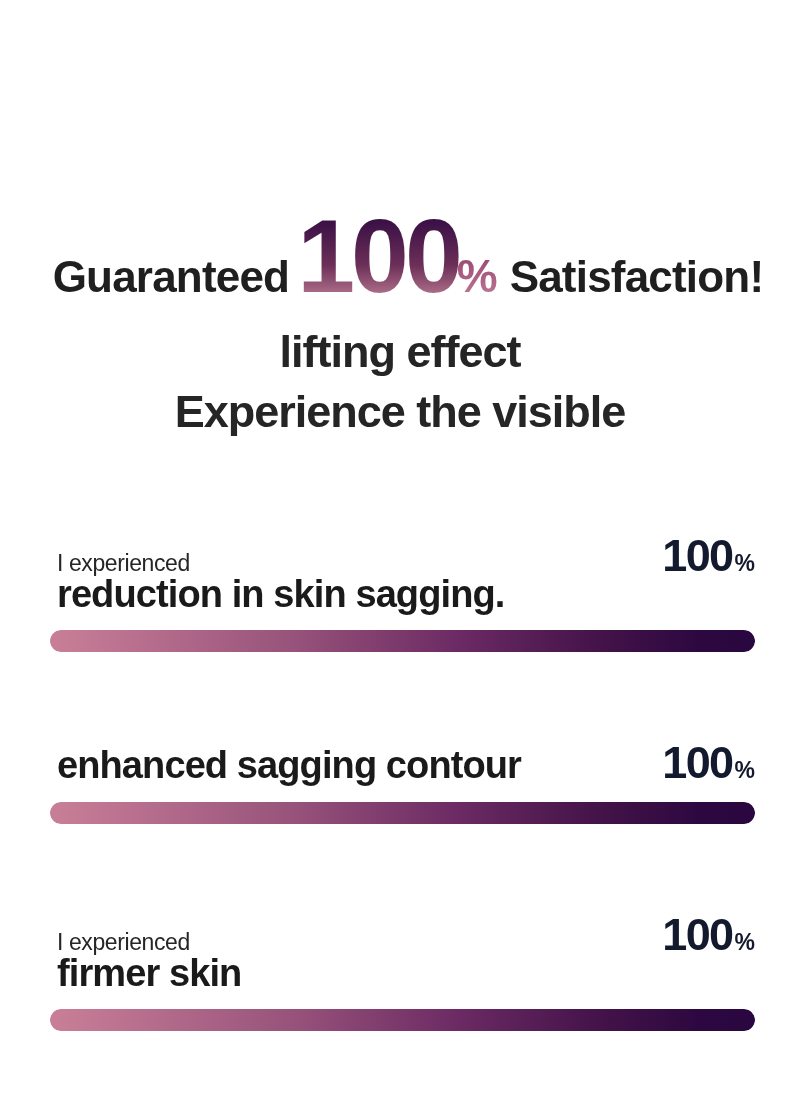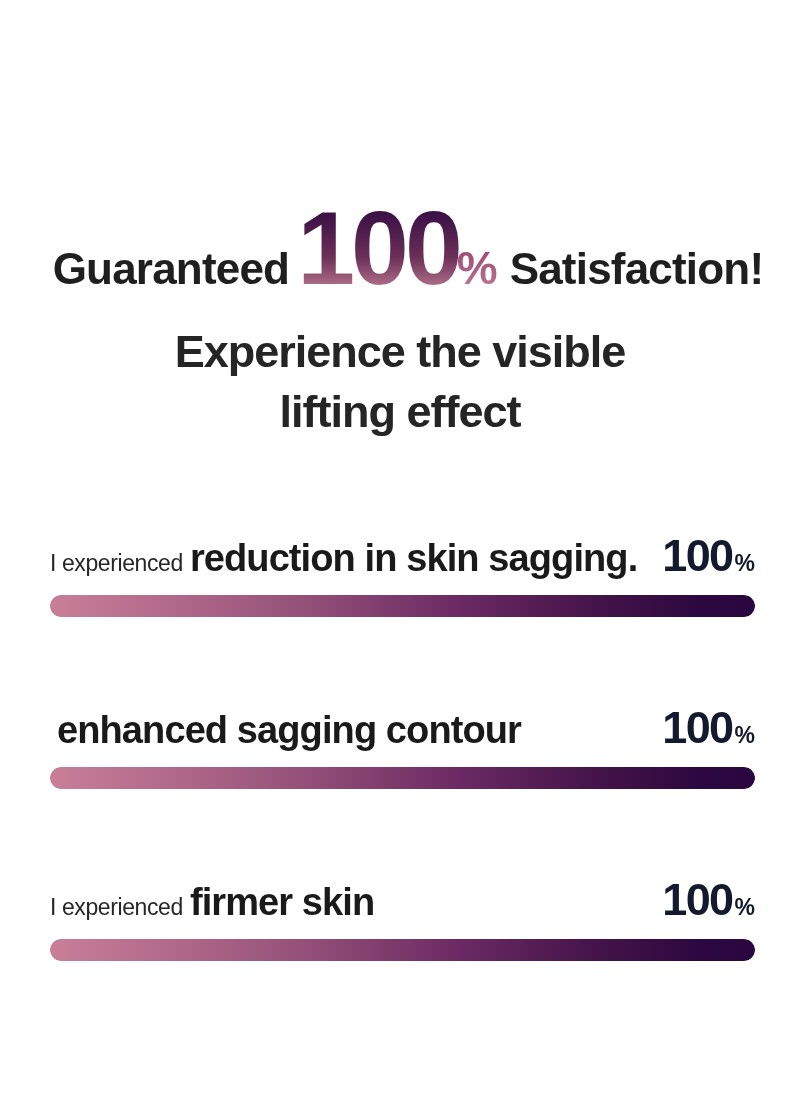--- a/index.html
+++ b/index.html
@@ -20,21 +20,21 @@
     position: absolute;
     inset: 0;
     background: #ffffff;
   }
 
   
   .headline {
     position: absolute;
     left: 0;
     right: 0;
-    top: 196px;
+    top: 204px;
     text-align: center;
     white-space: nowrap;
     line-height: 1;
     padding-left: 16px;
   }
   .headline .word {
     font-size: 44px;
     font-weight: 700;
     color: #1f1f1f;
     letter-spacing: -0.8px;
@@ -97,20 +97,21 @@
   .stat-head {
     display: flex;
     align-items: baseline;
     justify-content: space-between;
     white-space: nowrap;
   }
   .stat-label {
     display: flex;
     align-items: baseline;
     line-height: 1;
+    flex-direction: column;
   }
   .lbl-light {
     font-size: 23px;
     font-weight: 400;
     color: #262626;
     letter-spacing: -0.4px;
   }
   .lbl-bold {
     font-size: 38px;
     font-weight: 700;
@@ -159,22 +160,22 @@
 </head>
 <body>
 
 <div class="page">
 
   <div class="headline">
     <span class="word">Guaranteed</span><span class="big-number">100</span><span class="big-pct">%</span><span class="word">Satisfaction!</span>
   </div>
 
   <div class="subhead">
+    <span class="line">lifting effect</span>
     <span class="line">Experience the visible</span>
-    <span class="line">lifting effect</span>
   </div>
 
   <div class="stats">
 
     <div class="stat-row">
       <div class="stat-head">
         <div class="stat-label">
           <span class="lbl-light">I experienced</span>
           <span class="lbl-bold">reduction in skin sagging.</span>
         </div>

